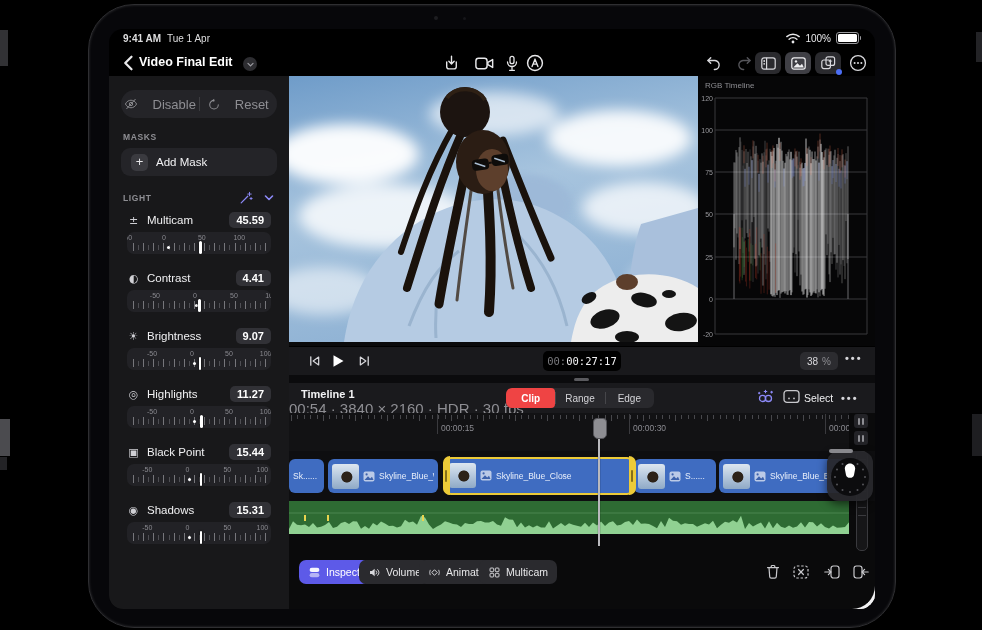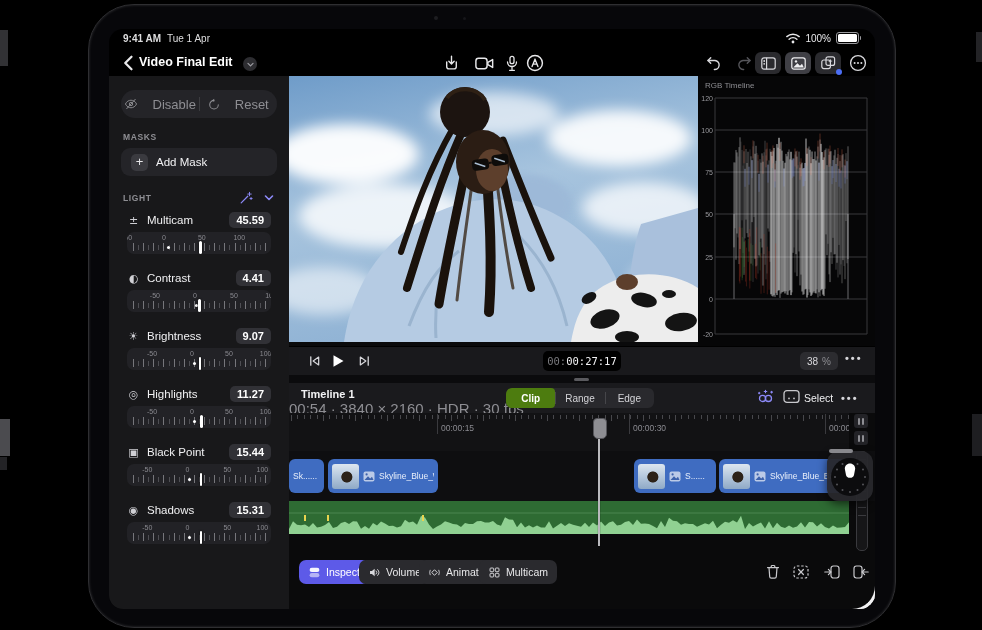--- a/index.html
+++ b/index.html
@@ -86,21 +86,21 @@
   .dots3{letter-spacing:2px;color:#d8d8dc;font-size:11px;font-weight:bold}
 
   
   .grab-strip{position:absolute;left:0;top:299px;width:586px;height:8px;background:#0b0b0d}
   .grab-pill{position:absolute;left:285px;top:3px;width:15px;height:3px;border-radius:2px;background:#5a5a5e}
   .tl-header{position:absolute;left:0;top:307px;width:586px;height:30px;background:#1a1a1d}
   .tl-name{position:absolute;left:12px;top:5px;font-size:11px;font-weight:bold;color:#f2f2f4}
   .tl-meta{position:absolute;left:0;top:17px;font-size:15px;color:#8e8e93}
   .modes{position:absolute;left:217px;top:5px;width:148px;height:20px;background:#29292d;border-radius:6px;display:flex;overflow:hidden}
   .mode{flex:1;display:flex;align-items:center;justify-content:center;font-size:10px;color:#d4d4d8;position:relative}
-  .mode.active{background:#4d7c0f;border-radius:4px;color:#fff;font-weight:bold}
+  .mode.active{background:#ef4444;border-radius:4px;color:#fff;font-weight:bold}
   .mode + .mode:not(.active)::before{content:'';position:absolute;left:0;top:4px;bottom:4px;width:1px;background:#46464a}
   .tl-right-ic{position:absolute;top:6px}
   .select-lbl{position:absolute;left:515px;top:9px;font-size:10.5px;color:#f0f0f2}
 
   .ruler{position:absolute;left:0;top:337px;width:560px;height:38px;background:#121214;overflow:hidden}
   .rtick{position:absolute;top:2px;width:1px;background:#48484c}
   .rsep{position:absolute;top:1px;height:20px;width:1px;background:#3a3a3e}
   .rlabel{position:absolute;top:10px;font-size:8.5px;color:#8a8a90;white-space:nowrap}
 
   .lane{position:absolute;left:0;top:375px;width:586px;height:50px;background:#0e0e10}
@@ -1019,20 +1019,35 @@
               <span class="clip-glyph">
                 <svg viewBox="0 0 12 11" width="12" height="11">
                   <rect x="0.5" y="0.5" width="11" height="10" rx="2" fill="#c6d2ea" opacity="0.92"></rect>
                   <circle cx="3.6" cy="3.4" r="1.1" fill="#3d62ac"></circle>
                   <path d="M1.5 9 L5 5.2 L7.2 7.4 L9 5.8 L10.5 9 Z" fill="#3d62ac"></path>
                 </svg>
               </span>
               <span class="clip-name">Skyline_Blue_Wide</span>
             </div>
           </div>
+          <div class="clip selected" style="left: 154px; width: 188px;">
+            <div class="trim l"></div>
+            <div class="trim r"></div>
+            <div class="clip-inner">
+              <div class="clip-thumb"></div>
+              <span class="clip-glyph">
+                <svg viewBox="0 0 12 11" width="12" height="11">
+                  <rect x="0.5" y="0.5" width="11" height="10" rx="2" fill="#c6d2ea" opacity="0.92"></rect>
+                  <circle cx="3.6" cy="3.4" r="1.1" fill="#3d62ac"></circle>
+                  <path d="M1.5 9 L5 5.2 L7.2 7.4 L9 5.8 L10.5 9 Z" fill="#3d62ac"></path>
+                </svg>
+              </span>
+              <span class="clip-name">Skyline_Blue_Close</span>
+            </div>
+          </div>
           <div class="clip" style="left: 345px; width: 82px;">
             <div class="clip-inner">
               <div class="clip-thumb"></div>
               <span class="clip-glyph">
                 <svg viewBox="0 0 12 11" width="12" height="11">
                   <rect x="0.5" y="0.5" width="11" height="10" rx="2" fill="#c6d2ea" opacity="0.92"></rect>
                   <circle cx="3.6" cy="3.4" r="1.1" fill="#3d62ac"></circle>
                   <path d="M1.5 9 L5 5.2 L7.2 7.4 L9 5.8 L10.5 9 Z" fill="#3d62ac"></path>
                 </svg>
               </span>

